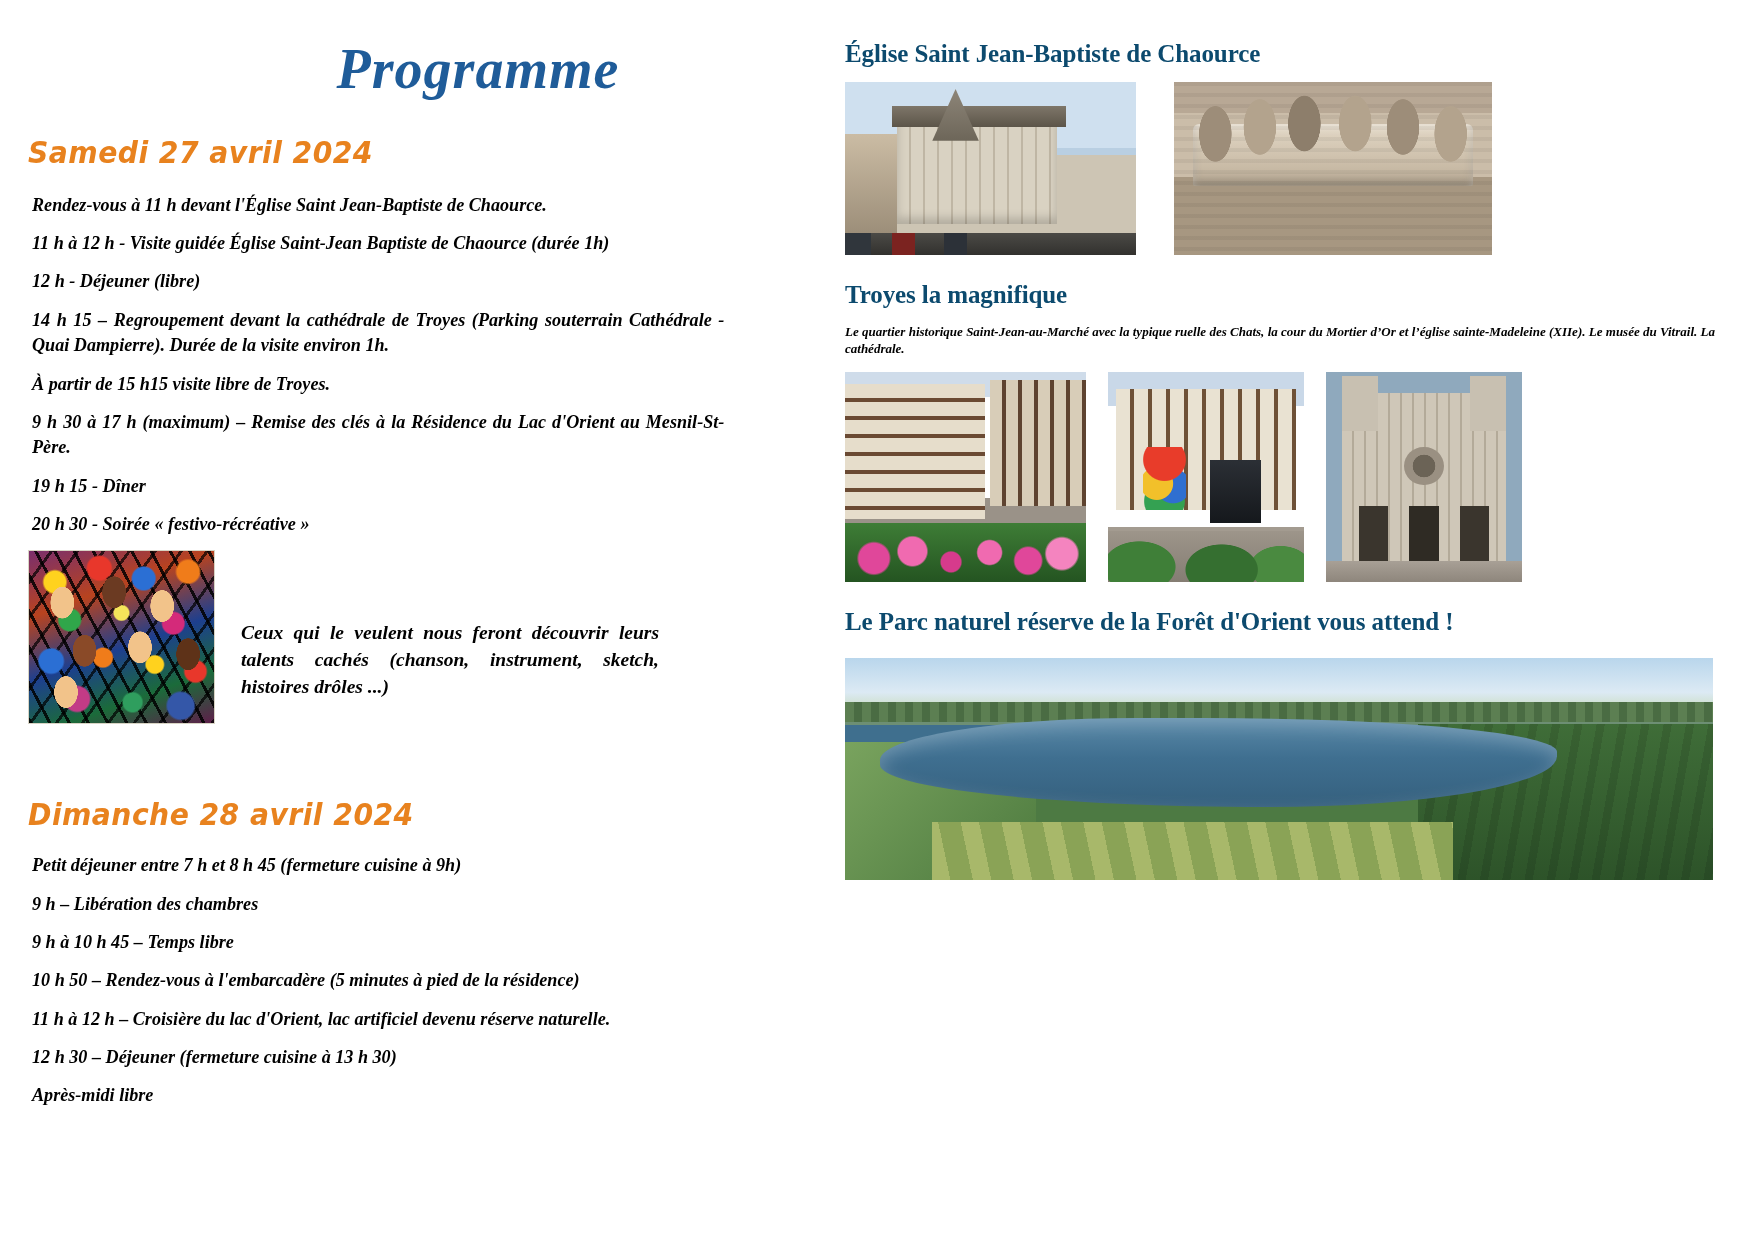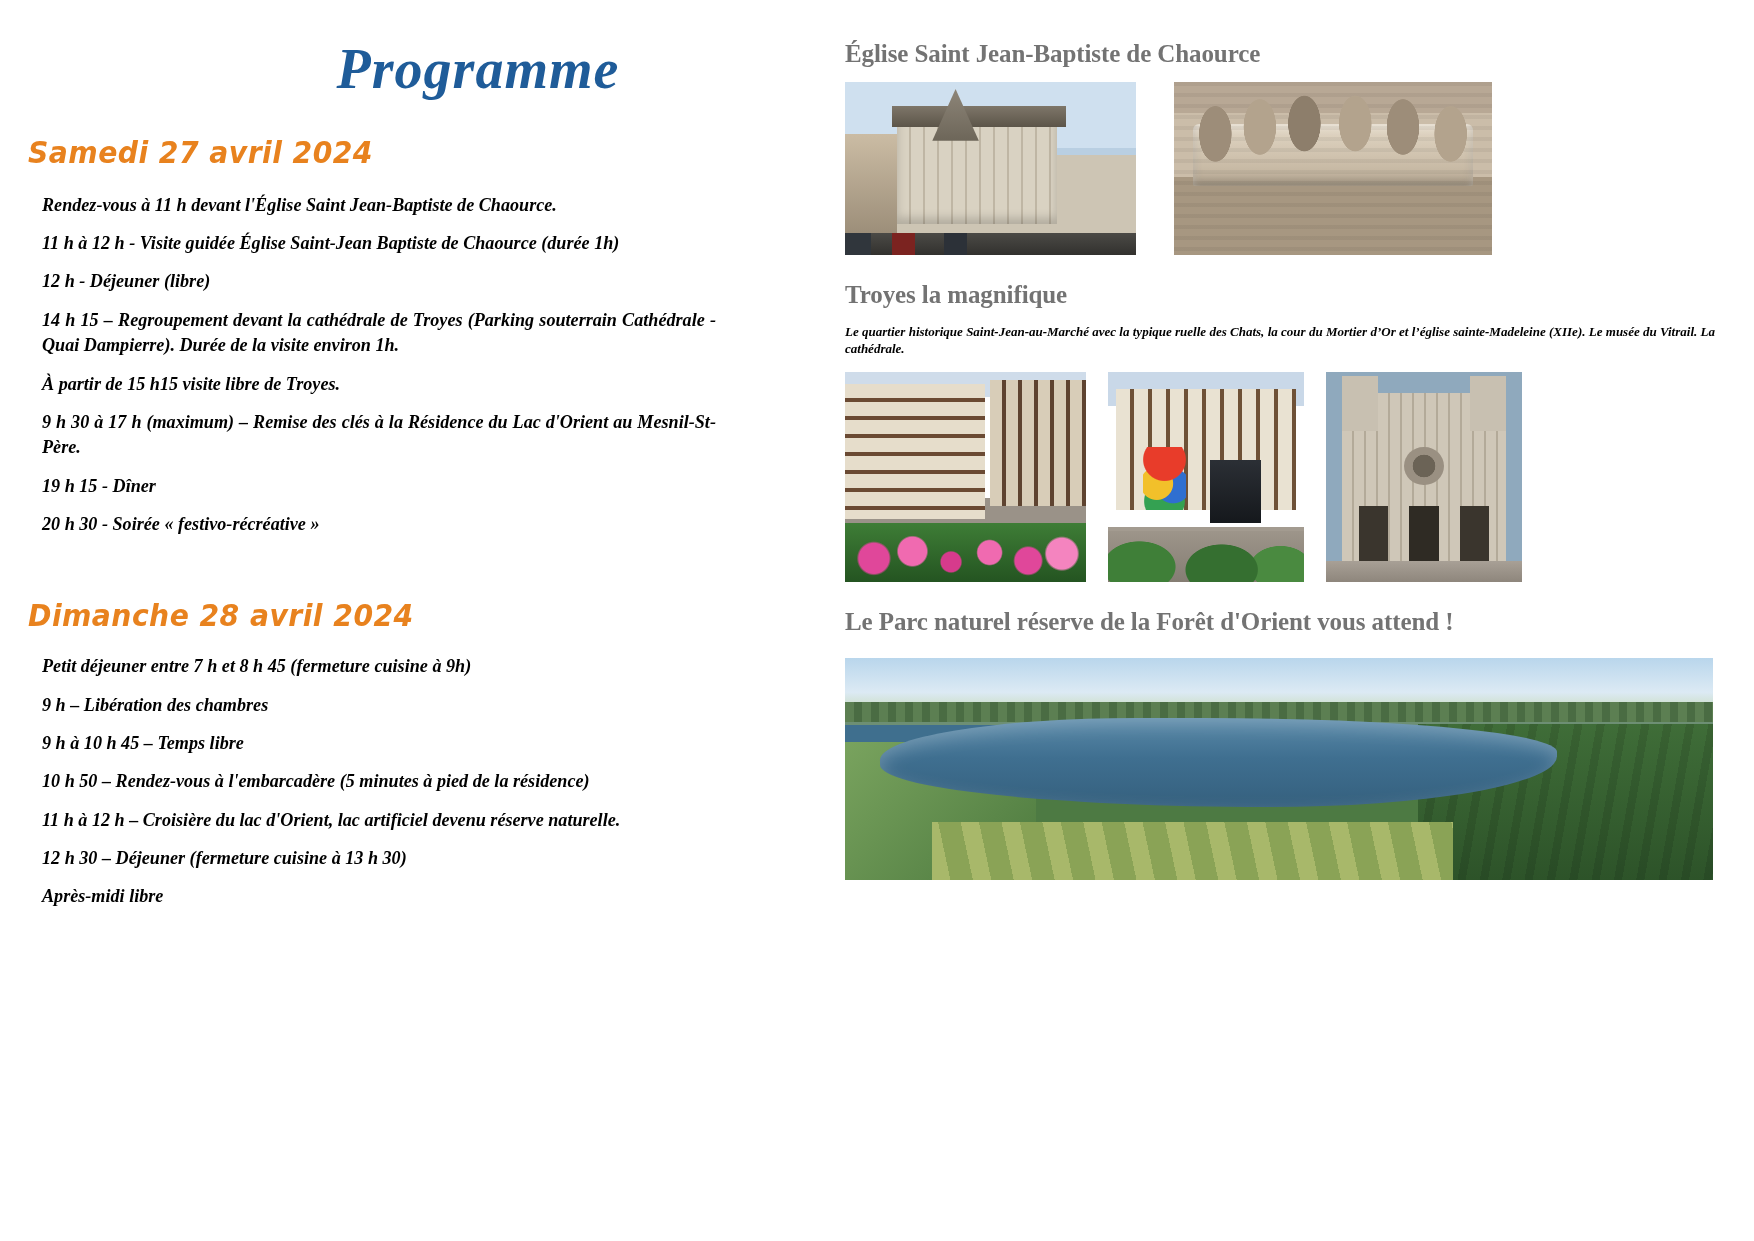--- a/index.html
+++ b/index.html
@@ -65,21 +65,21 @@
     letter-spacing: 0.5px;
     margin: 0;
     transform: scaleX(0.94);
     transform-origin: left center;
   }
   #saturday-heading { margin-top: 36px; }
 
   
   .prog-list {
     list-style: none;
-    margin: 14px;
+    margin: 4px;
     padding: 0;
   }
   .prog-line {
     font-family: "Liberation Serif", "DejaVu Serif", serif;
     font-weight: 700;
     font-style: italic;
     font-size: 19.5px;
     line-height: 1.30;
     color: #000;
     margin: 0 0 13px 0;
@@ -156,21 +156,21 @@
     line-height: 1.38;
     text-align: justify;
     color: #000;
   }
 
   
   .sec-heading {
     font-family: "Liberation Serif", "DejaVu Serif", serif;
     font-weight: 700;
     font-size: 25px;
-    color: #737373;
+    color: #0c4a6e;
     margin: 0 0 14px 0;
     letter-spacing: -0.1px;
   }
   .sec-text {
     font-family: "Liberation Serif", "DejaVu Serif", serif;
     font-weight: 700;
     font-style: italic;
     font-size: 13px;
     line-height: 1.34;
     text-align: justify;
@@ -423,20 +423,27 @@
       <li class="prog-line">Rendez-vous à 11 h devant l'Église Saint Jean-Baptiste de Chaource.</li>
       <li class="prog-line">11 h à 12 h - Visite guidée Église Saint-Jean Baptiste de Chaource (durée 1h)</li>
       <li class="prog-line">12 h - Déjeuner (libre)</li>
       <li class="prog-line justify">14 h 15 – Regroupement devant la cathédrale de Troyes (Parking souterrain Cathédrale - Quai Dampierre). Durée de la visite environ 1h.</li>
       <li class="prog-line">À partir de 15 h15 visite libre de Troyes.</li>
       <li class="prog-line justify">9 h 30 à 17 h (maximum) – Remise des clés à la Résidence du Lac d'Orient au Mesnil-St-Père.</li>
       <li class="prog-line">19 h 15 - Dîner</li>
       <li class="prog-line">20 h 30 - Soirée « festivo-récréative »</li>
     </ul>
 
+    <div class="art-row">
+      <div class="painting">
+        <div class="p-layer"></div>
+        <div class="p-figs"></div>
+      </div>
+      <p class="art-caption">Ceux qui le veulent nous feront découvrir leurs talents cachés (chanson, instrument, sketch, histoires drôles ...)</p>
+    </div>
 
     <h2 class="day-heading" id="sunday-heading" style="margin-top:62px;">Dimanche 28 avril 2024</h2>
 
     <ul class="prog-list" id="sunday-list">
       <li class="prog-line">Petit déjeuner entre 7 h et 8 h 45 (fermeture cuisine à 9h)</li>
       <li class="prog-line">9 h – Libération des chambres</li>
       <li class="prog-line">9 h à 10 h 45 – Temps libre</li>
       <li class="prog-line">10 h 50 – Rendez-vous à l'embarcadère (5 minutes à pied de la résidence)</li>
       <li class="prog-line">11 h à 12 h – Croisière du lac d'Orient, lac artificiel devenu réserve naturelle.</li>
       <li class="prog-line">12 h 30 – Déjeuner (fermeture cuisine à 13 h 30)</li>

